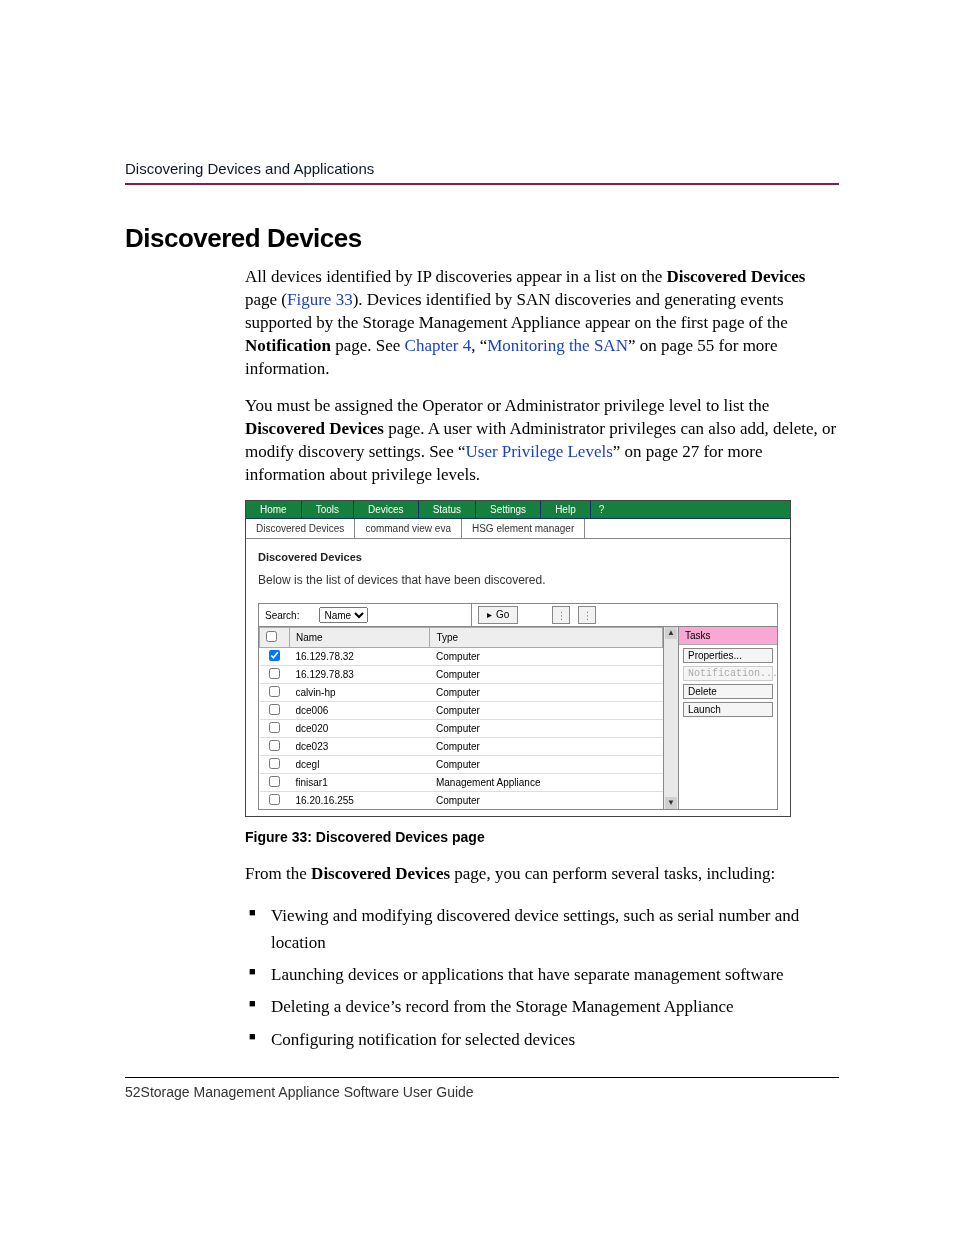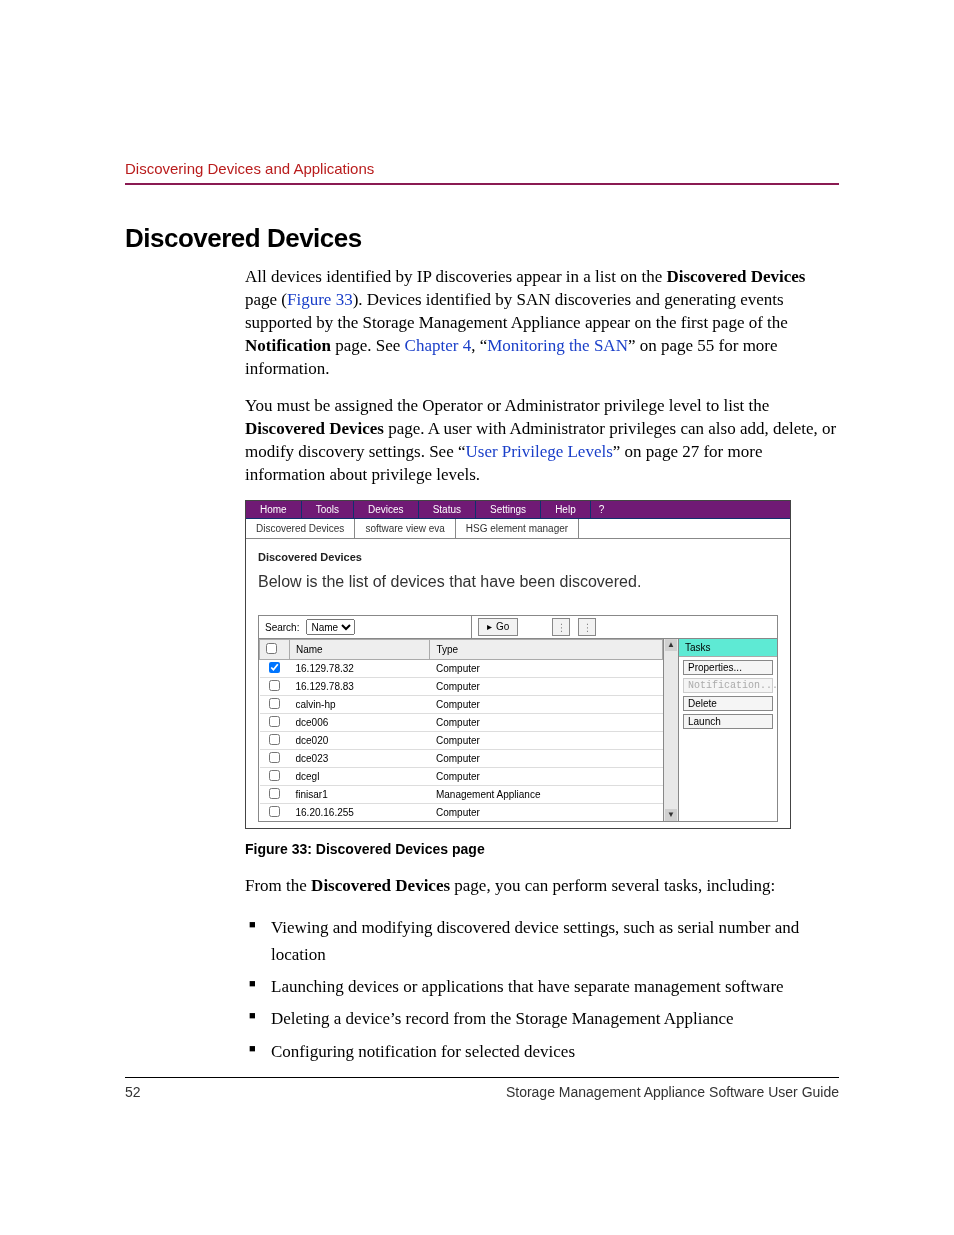--- a/index.html
+++ b/index.html
@@ -12,21 +12,21 @@
   .page {
     width: 954px;
     height: 1235px;
     position: relative;
     box-sizing: border-box;
     padding: 160px 115px 0 125px;
   }
   .running-head {
     font-family: Arial, Helvetica, sans-serif;
     font-size: 15px;
-    color: #b91c1c;
+    color: #0f172a;
     margin-bottom: 6px;
   }
   .rule {
     border: none;
     border-top: 2px solid #8a1a52;
     margin: 0 0 38px 0;
   }
   h1.section-title {
     font-family: Arial, Helvetica, sans-serif;
     font-weight: 700;
@@ -47,21 +47,21 @@
   .figure-wrap {
     margin: 10px 0 10px 120px;
     width: 544px;
     border: 1px solid #444;
     font-family: Tahoma, Arial, sans-serif;
     font-size: 10px;
     background: #fff;
   }
   .menubar {
     display: flex;
-    background: #701a75;
+    background: #15803d;
     color: #fff;
     border-bottom: 1px solid #10306e;
   }
   .menubar .mitem {
     padding: 3px 14px;
     border-right: 1px solid #10306e;
   }
   .menubar .qmark {
     padding: 3px 8px;
   }
@@ -78,35 +78,35 @@
   .panel {
     padding: 12px 12px 6px 12px;
   }
   .panel-title {
     font-weight: 700;
     font-size: 11px;
     color: #222;
     margin-bottom: 10px;
   }
   .panel-desc {
-    font-size: 16px;
+    font-size: 12px;
     color: #333;
-    margin-bottom: 24px;
+    margin-bottom: 16px;
   }
   .searchrow {
     display: flex;
     align-items: center;
     border: 1px solid #888;
     border-bottom: none;
   }
   .searchrow .sr-left {
     flex: 0 0 200px;
     display: flex;
     align-items: center;
-    gap: 7px;
+    gap: 20px;
     padding: 3px 6px;
     border-right: 1px solid #888;
   }
   .searchrow .lbl { font-weight: 400; }
   .searchrow select {
     font-size: 10px;
     height: 16px;
   }
   .searchrow .sr-mid {
     flex: 1;
@@ -173,21 +173,21 @@
     font-size:8px;
     line-height:12px;
     text-align:center;
     color:#333;
   }
   .taskscol {
     width: 98px;
     border-left:1px solid #888;
   }
   .taskscol .thead {
-    background:#5eead4;
+    background:#f9a8d4;
     border-bottom:1px solid #aaa;
     padding:3px 6px;
     font-weight:400;
   }
   .taskbtn {
     display:block;
     margin:3px 4px;
     border:1px solid #888;
     background:#f5f5f5;
     font-size:10px;
@@ -227,21 +227,20 @@
     right: 115px;
     bottom: 135px;
   }
   .footer-rule {
     border:none;
     border-top:1px solid #000;
     margin:0 0 6px 0;
   }
   .footer-row {
     display:flex;
-    justify-content:space-between;
     font-family: Arial, Helvetica, sans-serif;
     font-size: 14px;
     color:#333;
   }
 </style>
 </head>
 <body>
 
 <div class="page">
 
@@ -264,21 +263,21 @@
       <div class="mitem">Home</div>
       <div class="mitem">Tools</div>
       <div class="mitem">Devices</div>
       <div class="mitem">Status</div>
       <div class="mitem">Settings</div>
       <div class="mitem">Help</div>
       <div class="qmark">?</div>
     </div>
     <div class="submenubar">
       <div class="sitem">Discovered Devices</div>
-      <div class="sitem">software view eva</div>
+      <div class="sitem">command view eva</div>
       <div class="sitem">HSG element manager</div>
     </div>
     <div class="panel">
       <div class="panel-title">Discovered Devices</div>
       <div class="panel-desc">Below is the list of devices that have been discovered.</div>
 
       <div class="searchrow">
         <div class="sr-left">
           <span class="lbl">Search:</span>
           <select>

